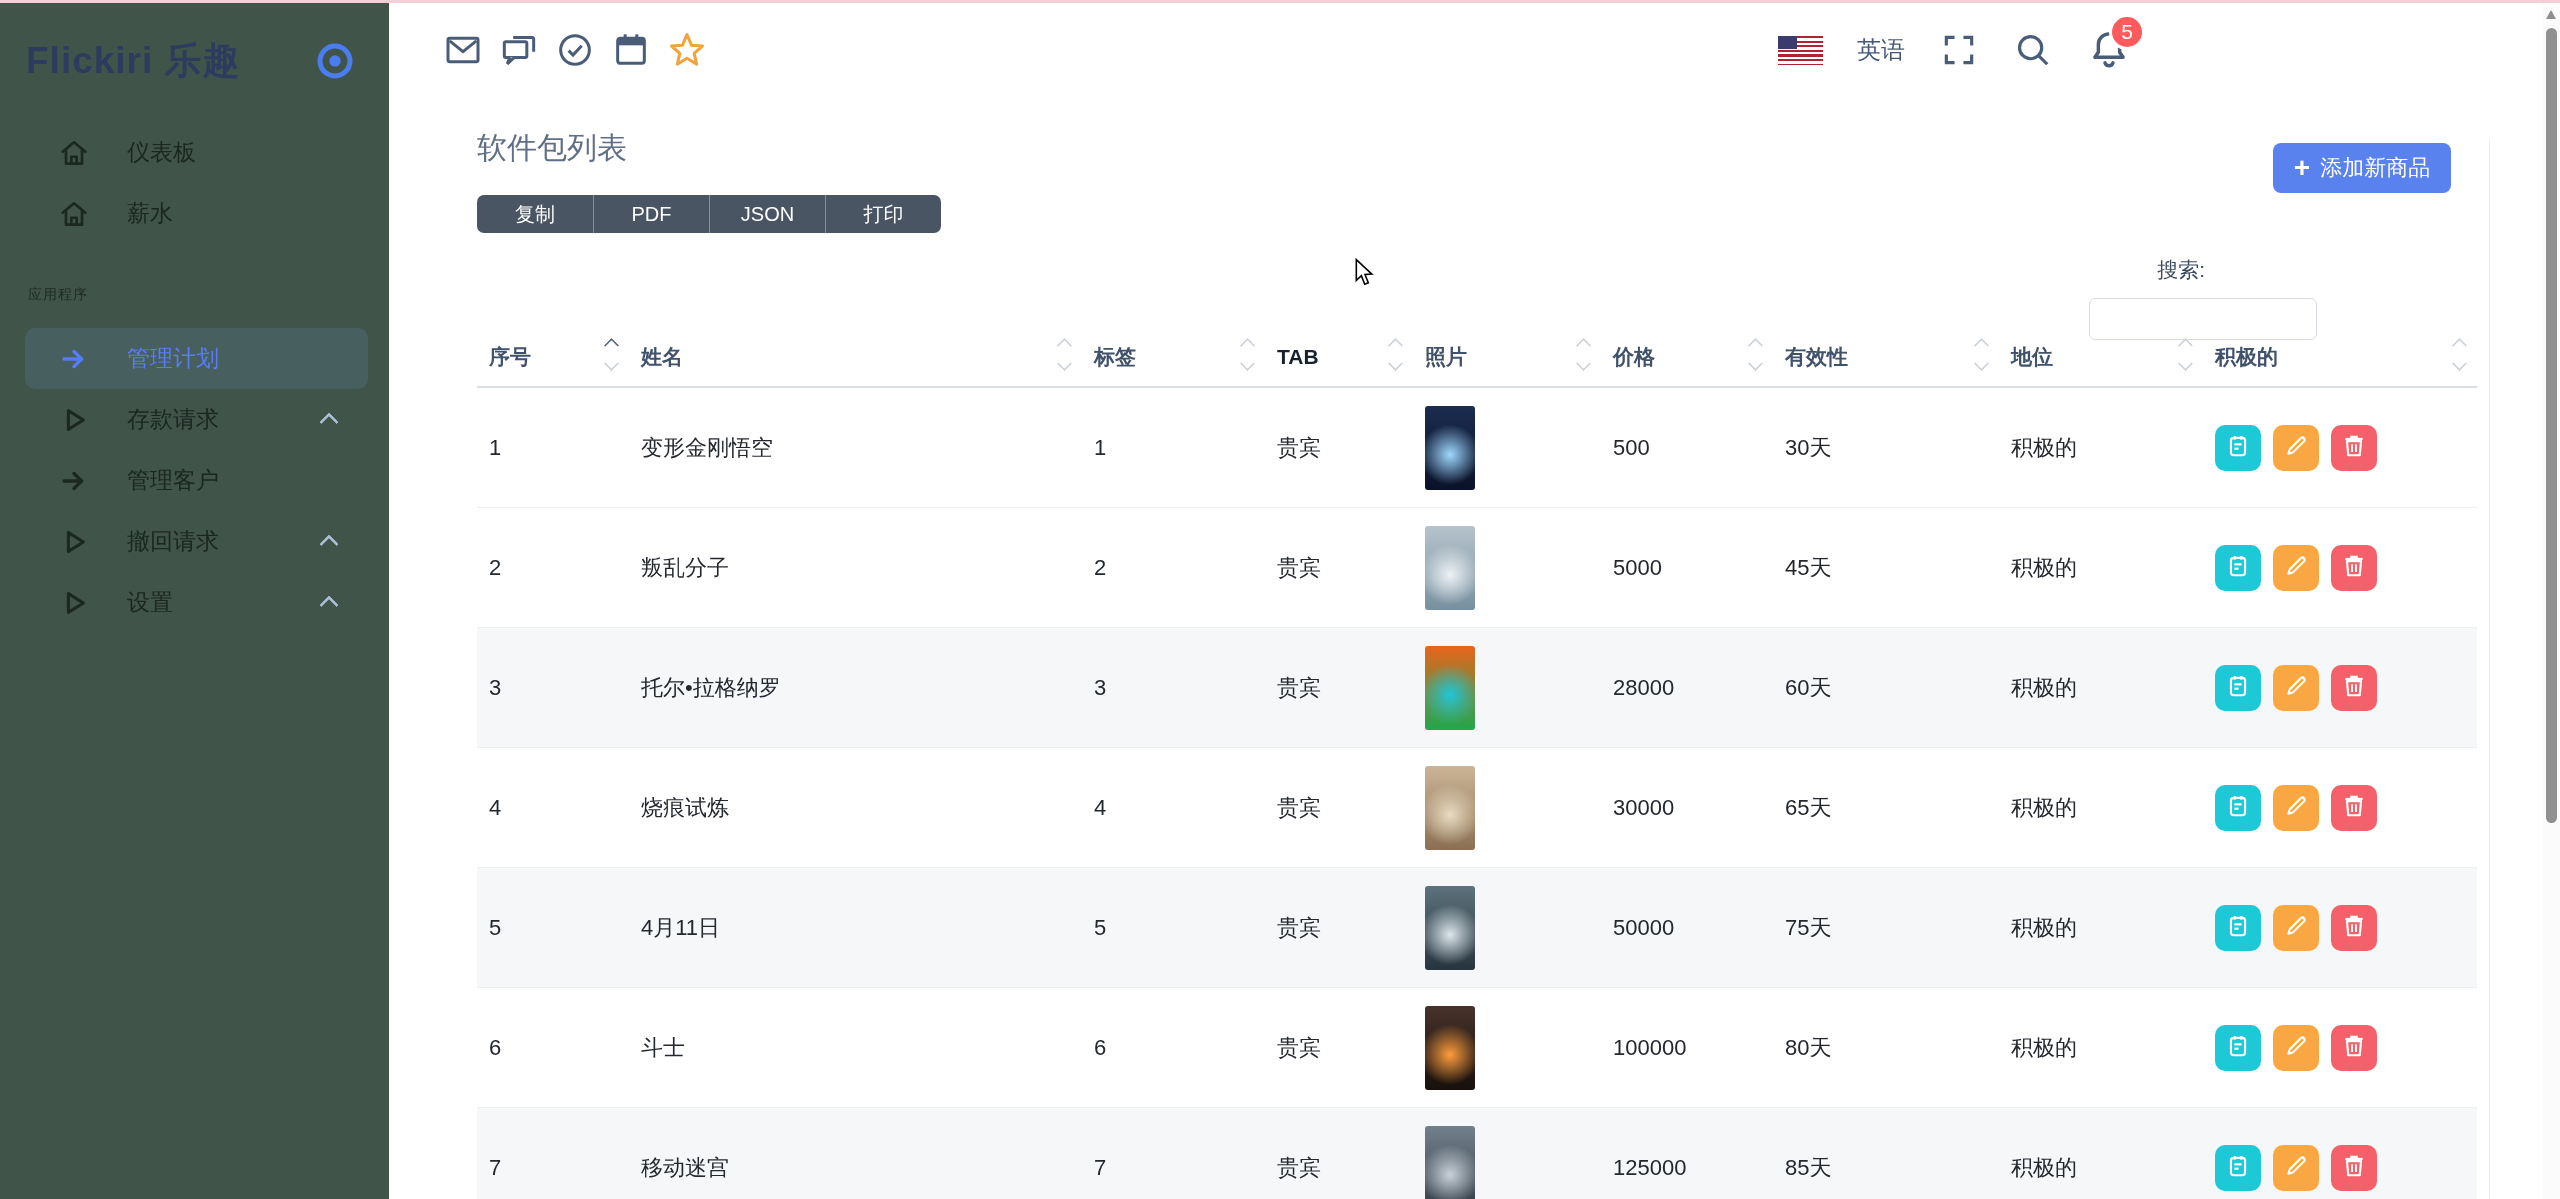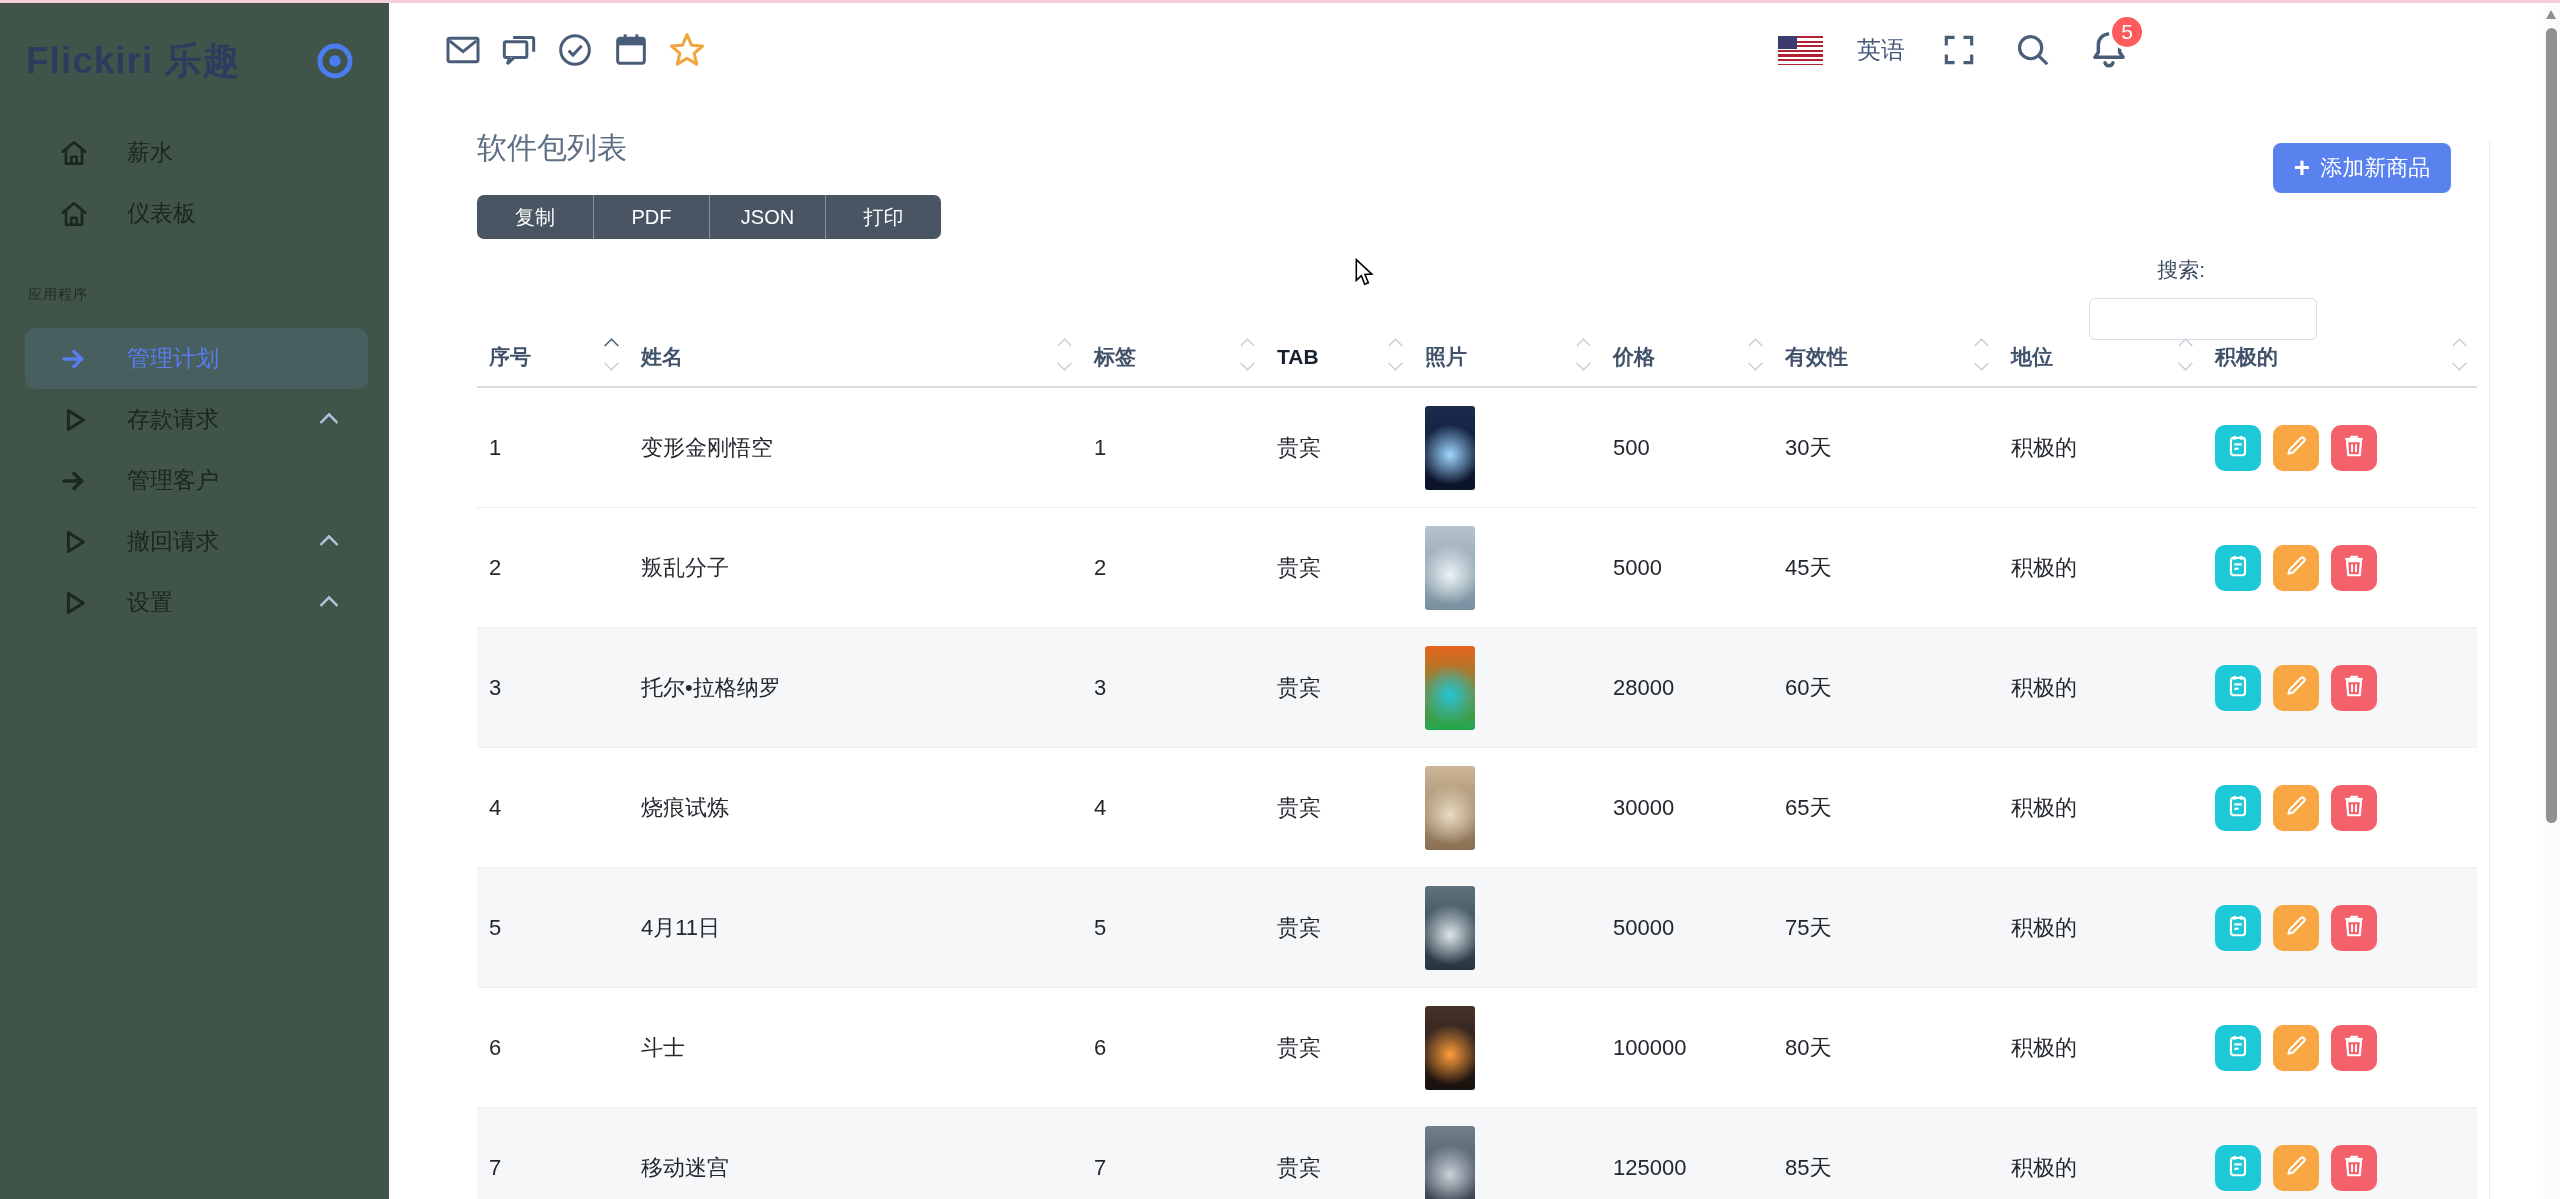--- a/index.html
+++ b/index.html
@@ -38,21 +38,21 @@
     background:repeating-linear-gradient(180deg,#b22234 0 2.3px,#ffffff 2.3px 4.6px);}
   .flag .canton{position:absolute;left:0;top:0;width:19px;height:13px;background:#3c3b6e;}
   .bell-wrap{position:relative;width:44px;height:48px;}
   .badge{position:absolute;right:-14px;top:-12px;min-width:36px;height:36px;border-radius:18px;
     background:#ff5b5c;color:#fff;font-size:21px;display:flex;align-items:center;justify-content:center;
     border:3px solid #fff;box-sizing:border-box;}
 
   
   .page-title{position:absolute;left:88px;top:128px;font-size:30px;font-weight:500;color:#5f7086;margin:0;}
   .btn-group{position:absolute;left:88px;top:195px;display:flex;border-radius:7px;overflow:hidden;}
-  .exp-btn{background:#495563;color:#fff;border:none;font-size:20px;height:44px;min-width:116px;
+  .exp-btn{background:#495563;color:#fff;border:none;font-size:20px;height:38px;min-width:116px;
     padding:0 24px;cursor:pointer;border-left:1px solid rgba(255,255,255,.35);
     font-family:inherit;}
   .exp-btn:first-child{border-left:none;}
   .add-btn{position:absolute;left:1884px;top:143px;width:178px;height:50px;background:#5a82ee;
     border:none;border-radius:8px;color:#fff;font-size:22px;display:flex;align-items:center;
     justify-content:center;gap:10px;cursor:pointer;font-family:inherit;}
   .add-btn .plus{font-size:28px;font-weight:700;line-height:1;}
   .search-row{position:absolute;left:1700px;top:256px;display:flex;align-items:flex-start;gap:14px;flex-direction:column;}
   .search-label{font-size:21px;color:#3c4b60;width:116px;text-align:right;}
   .search-input{width:228px;height:42px;border:1px solid #d7dde2;border-radius:6px;outline:none;
@@ -105,31 +105,31 @@
   </div>
   <nav class="nav">
     <div class="nav-item">
       <span class="nicon">
           <svg viewBox="0 0 24 24" width="32" height="32" fill="none" stroke="#1b2721" stroke-width="2" stroke-linecap="round" stroke-linejoin="round">
             <path d="M3.5 11L12 4l8.5 7"></path>
             <path d="M6 9.6V20h12V9.6"></path>
             <path d="M10 20v-5.2h4V20"></path>
           </svg>
         </span>
-      <span>薪水</span>
+      <span>仪表板</span>
     </div>
     <div class="nav-item">
       <span class="nicon">
           <svg viewBox="0 0 24 24" width="32" height="32" fill="none" stroke="#1b2721" stroke-width="2" stroke-linecap="round" stroke-linejoin="round">
             <path d="M3.5 11L12 4l8.5 7"></path>
             <path d="M6 9.6V20h12V9.6"></path>
             <path d="M10 20v-5.2h4V20"></path>
           </svg>
         </span>
-      <span>仪表板</span>
+      <span>薪水</span>
     </div>
     <div class="section-label">应用程序</div>
     <div class="nav-item active">
       <span class="nicon">
           <svg viewBox="0 0 24 24" width="30" height="30" fill="none" stroke="#567df2" stroke-width="2.8" stroke-linecap="round" stroke-linejoin="round">
             <path d="M4 12h14"></path>
             <path d="M12 6l6 6-6 6"></path>
           </svg>
         </span>
       <span>管理计划</span>

